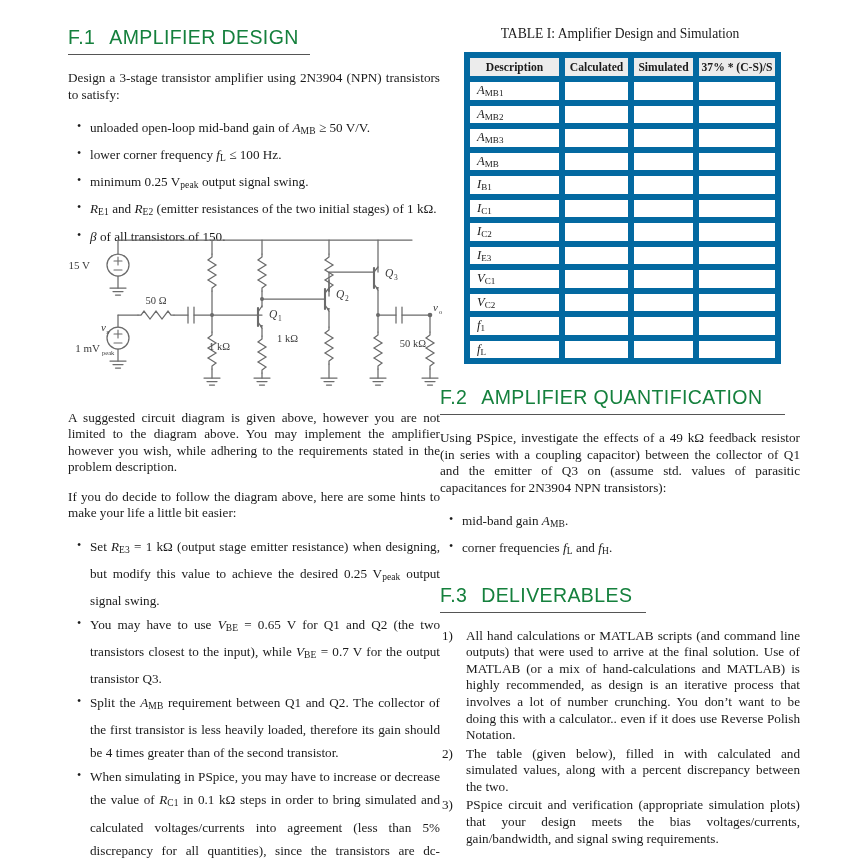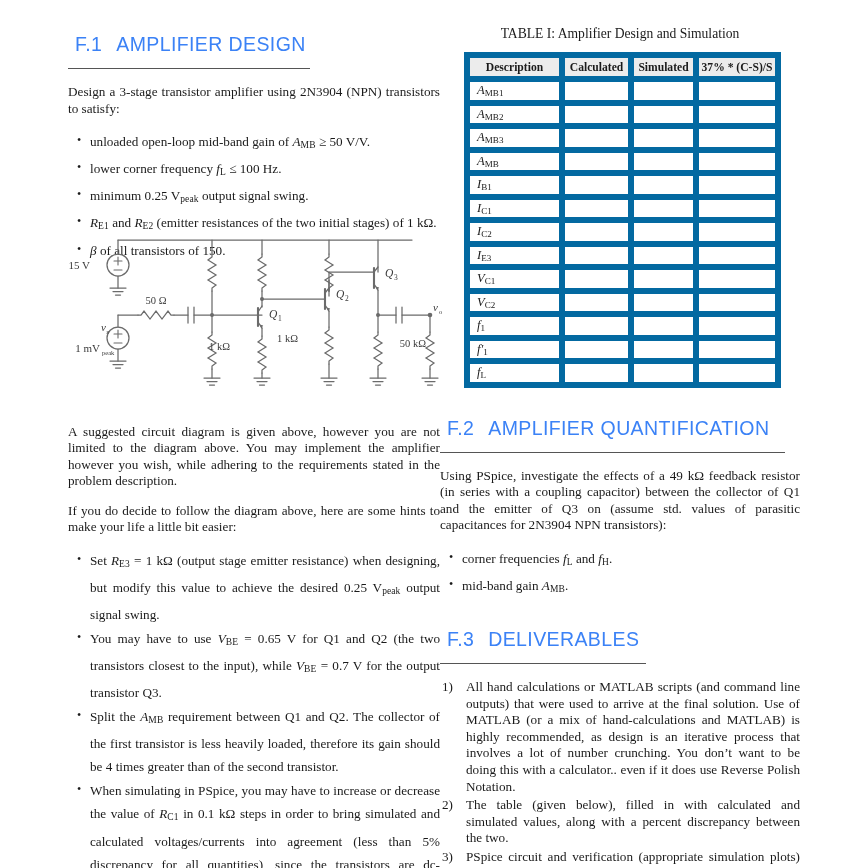--- a/index.html
+++ b/index.html
@@ -33,23 +33,23 @@
     top: 26px;
     width: 360px;
   }
 
   
   .sec-head {
     font-family: "Liberation Sans", sans-serif;
     font-size: 19.5px;
     font-weight: 400;
     letter-spacing: 0.4px;
-    color: #3b82f6;
+    color: #15803d;
     padding-bottom: 5px;
-    margin: 7px;
+    margin: 0;
     white-space: nowrap;
   }
   .sec-head .num { margin-right: 14px; }
   .sec-rule {
     border-bottom: 1.4px solid #555;
     width: 100%;
     margin-bottom: 15px;
   }
   .sec-rule.short-1 { width: 242px; }
   .sec-rule.short-2 { width: 345px; }
@@ -398,46 +398,40 @@
             <td class="blank"></td>
             <td class="blank"></td>
           </tr>
           <tr>
             <td><i class="mv">f</i><sub class="sb">1</sub></td>
             <td class="blank"></td>
             <td class="blank"></td>
             <td class="blank"></td>
           </tr>
           <tr>
-            <td><i class="mv">f′</i><sub class="sb">1</sub></td>
-            <td class="blank"></td>
-            <td class="blank"></td>
-            <td class="blank"></td>
-          </tr>
-          <tr>
             <td><i class="mv">f</i><sub class="sb">L</sub></td>
             <td class="blank"></td>
             <td class="blank"></td>
             <td class="blank"></td>
           </tr>
         </tbody>
     </table>
 
     <div style="height:22px"></div>
 
     <h2 class="sec-head">
       <span class="num">F.2</span><span>AMPLIFIER QUANTIFICATION</span>
     </h2>
     <div class="sec-rule short-2"></div>
 
     <p class="body">Using PSpice, investigate the effects of a 49 kΩ feedback resistor (in series with a coupling capacitor) between the collector of Q1 and the emitter of Q3 on (assume std. values of parasitic capacitances for 2N3904 NPN transistors):</p>
 
     <ul class="bullets tight">
+      <li>mid-band gain <i class="mv">A</i><sub class="sb">MB</sub>.</li>
       <li>corner frequencies <i class="mv">f</i><sub class="sb">L</sub> and <i class="mv">f</i><sub class="sb">H</sub>.</li>
-      <li>mid-band gain <i class="mv">A</i><sub class="sb">MB</sub>.</li>
     </ul>
 
     <div style="height:8px"></div>
 
     <h2 class="sec-head">
       <span class="num">F.3</span><span>DELIVERABLES</span>
     </h2>
     <div class="sec-rule short-3"></div>
 
     <ol class="deliverables">

